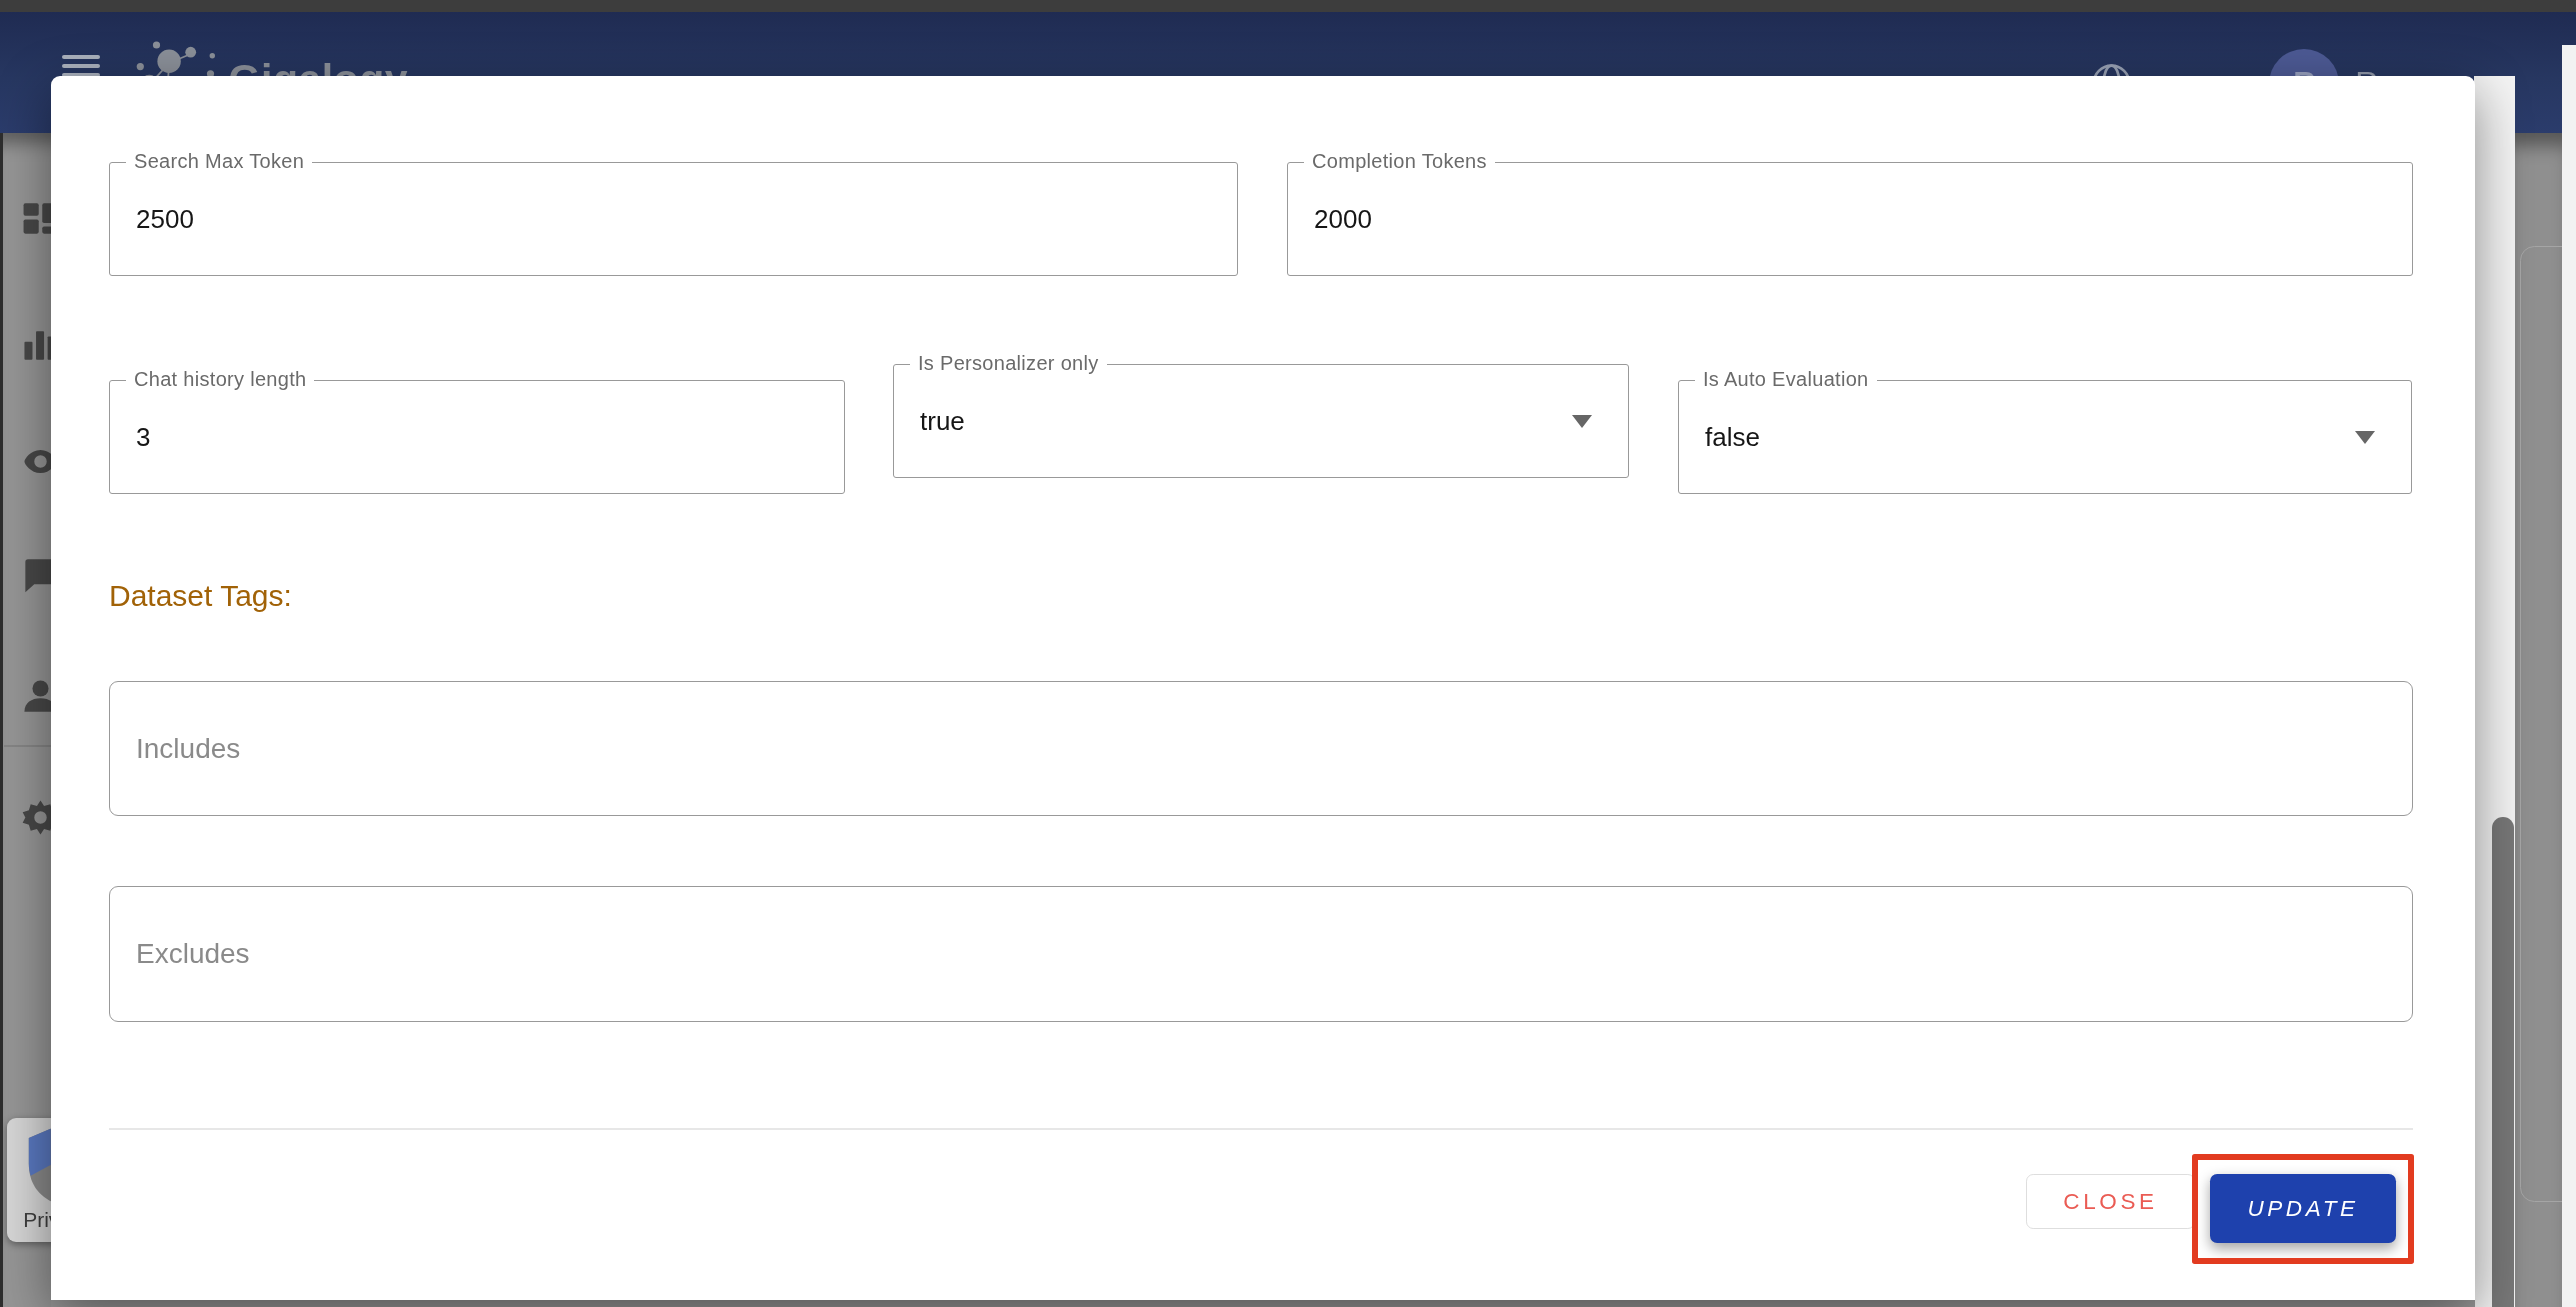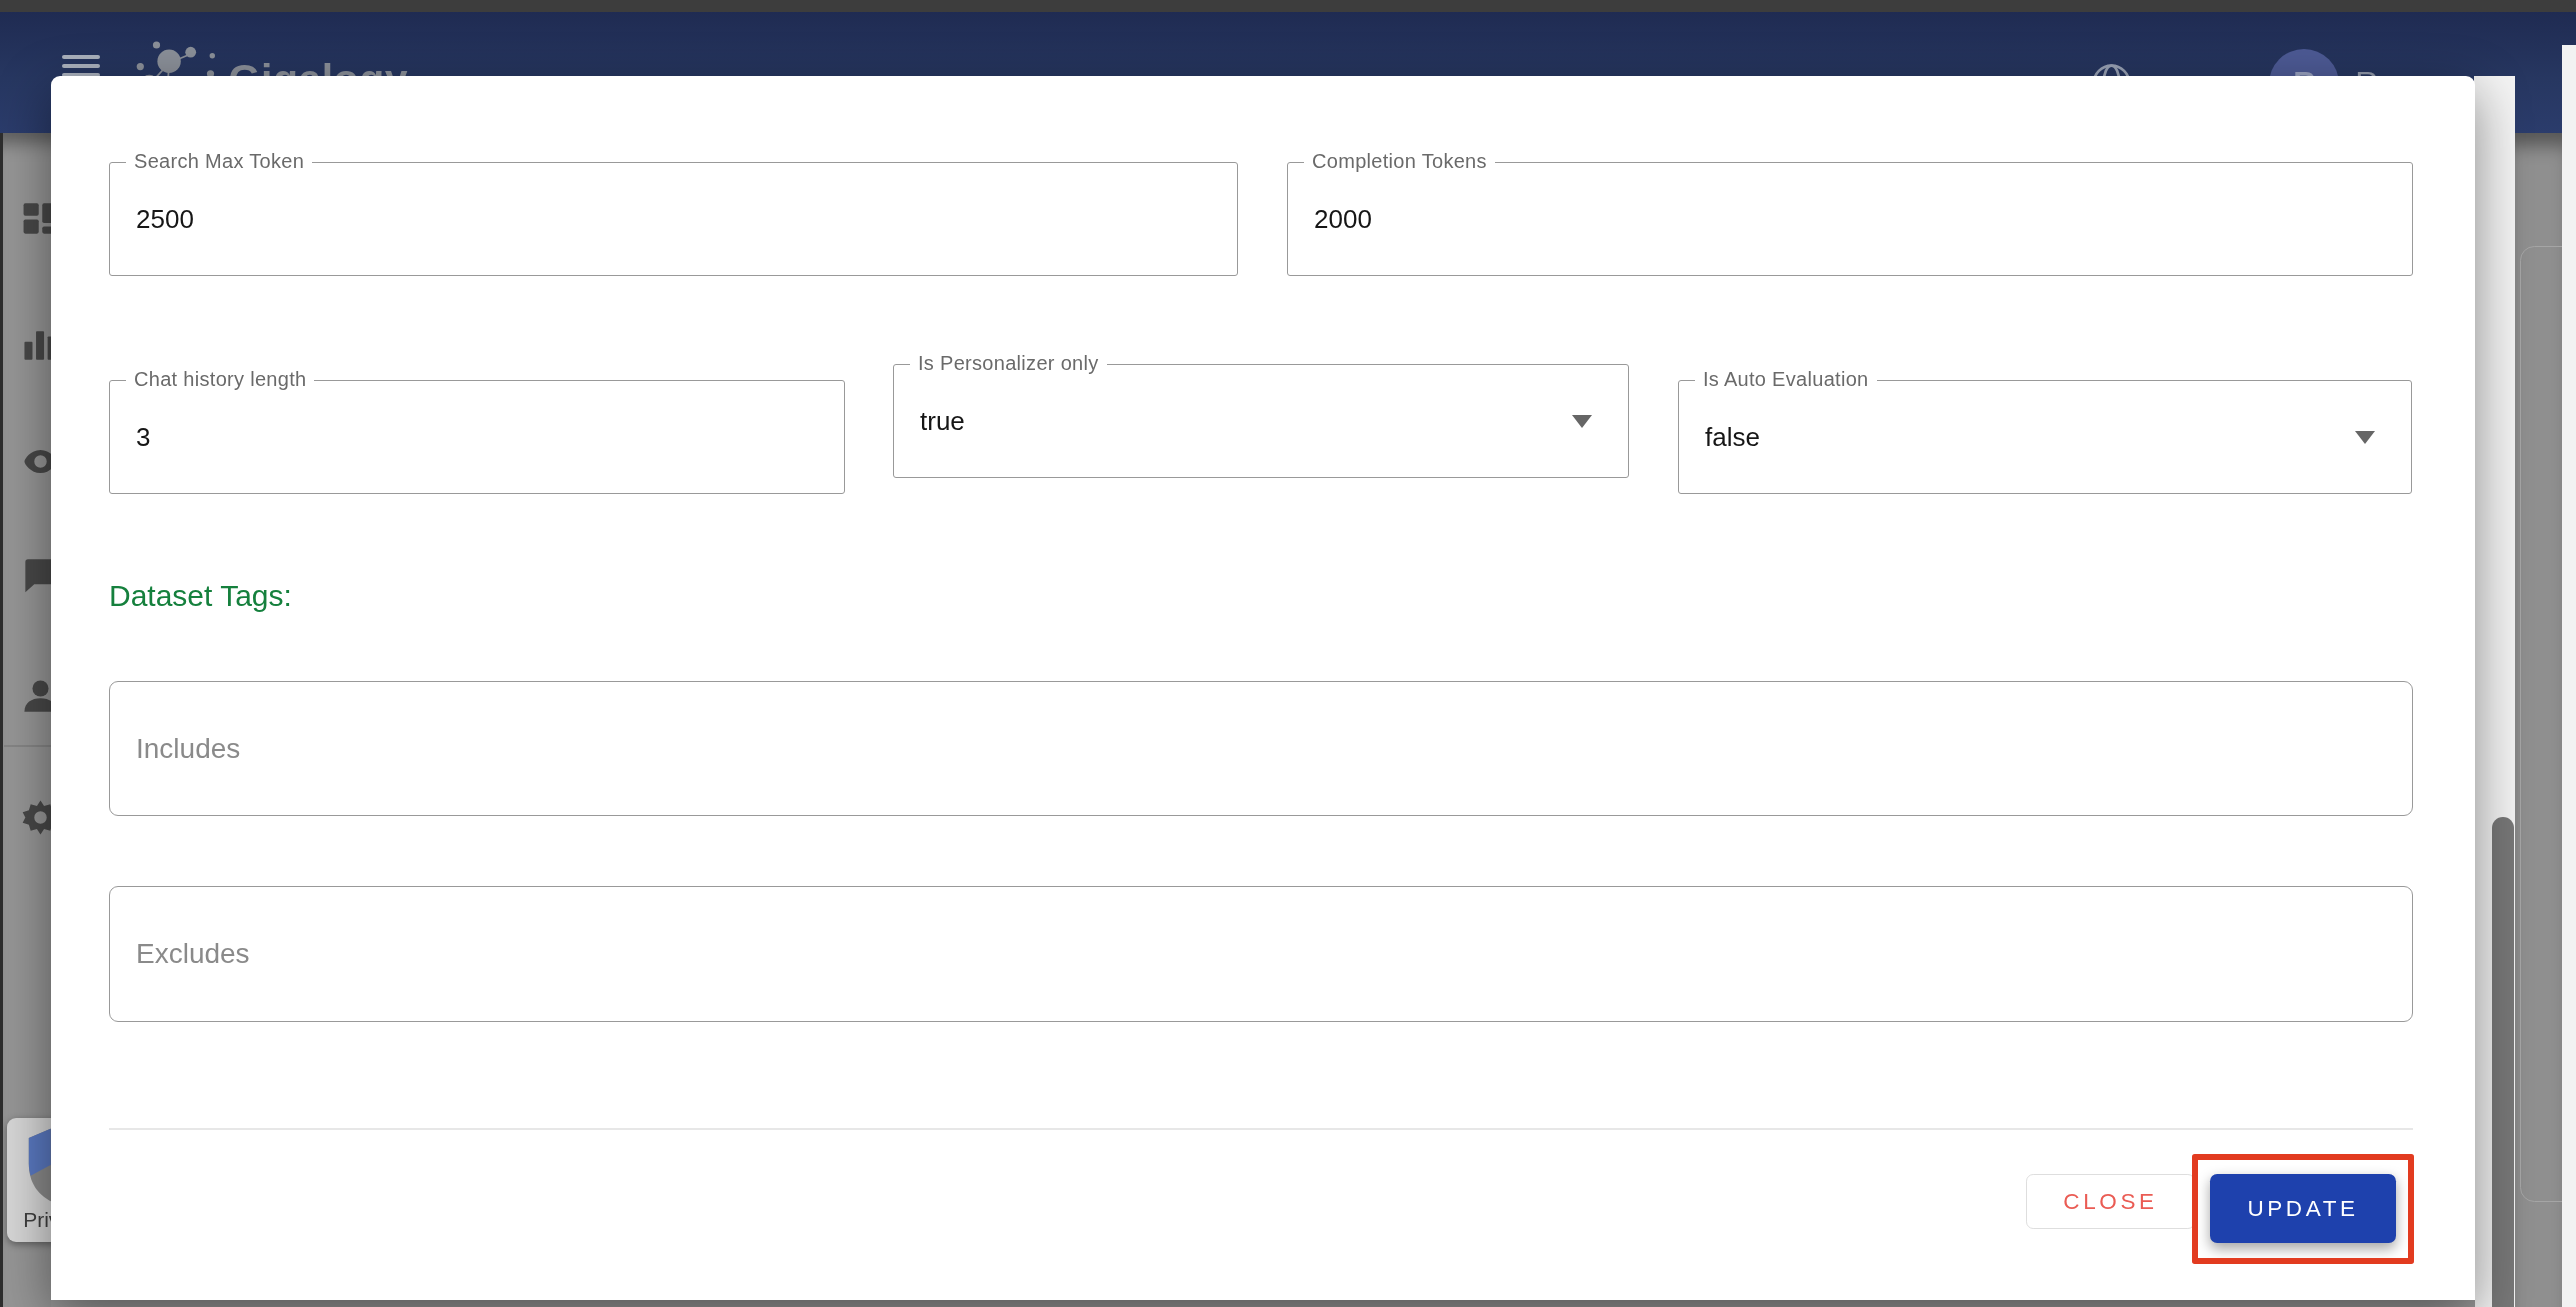--- a/index.html
+++ b/index.html
@@ -62,36 +62,36 @@
   .fld input { width:100%; height:100%; border:none; outline:none; background:transparent;
     font-family:"Liberation Sans", sans-serif; font-size:26px; color:#161616; padding-left:26px; }
   .fld.f1 { left:58px;  top:86px;  width:1129px; height:114px; }
   .fld.f2 { left:1236px; top:86px; width:1126px; height:114px; }
   .fld.f3 { left:58px;  top:304px; width:736px;  height:114px; }
   .fld.f4 { left:842px; top:288px; width:736px;  height:114px; }
   .fld.f5 { left:1627px;top:304px; width:734px;  height:114px; }
   .select-arrow { position:absolute; right:36px; top:50%; margin-top:-6.3px; width:0; height:0;
     border-left:10px solid transparent; border-right:10px solid transparent; border-top:13.5px solid #666666; pointer-events:none; }
 
-  .section-label { position:absolute; left:58px; top:503px; font-size:30px; color:#15803d; }
+  .section-label { position:absolute; left:58px; top:503px; font-size:30px; color:#a16207; }
 
   .tag-input { position:absolute; left:58px; width:2304px; border:1.8px solid #999999; border-radius:9px;
     font-family:"Liberation Sans", sans-serif; font-size:28px; color:#161616; padding-left:26px; outline:none; }
   .tag-input::placeholder { color:#8a8a8a; opacity:1; }
   .tag-input.includes { top:570px; height:135px;margin-top:35px; }
   .tag-input.excludes { top:810px; height:136px; }
 
   .divider { position:absolute; left:58px; top:1052px; width:2304px; height:1.8px; background:#e7e7e7; }
 
   .btn-close { position:absolute; left:1975px; top:1098px; width:169px; height:55px; background:#ffffff;
     border:1.8px solid #dedede; border-radius:7.2px; color:#ea5c54; font-size:22.5px; letter-spacing:3.6px;
     font-family:"Liberation Sans", sans-serif; cursor:pointer; }
   .btn-update { position:absolute; left:2159px; top:1098px; width:186px; height:69px; background:#1e41ad;
     border:none; border-radius:7.2px; color:#ffffff; font-size:22.5px; letter-spacing:3.6px;
-    font-family:"Liberation Sans", sans-serif; cursor:pointer; box-shadow:0 5.4px 12.6px rgba(0,0,0,0.35); }
+    font-family:"Liberation Sans", sans-serif; cursor:pointer; box-shadow:0 5.4px 12.6px rgba(0,0,0,0.35);font-style:italic; }
   .highlight-box { position:absolute; left:2141px; top:1078px; width:222px; height:110px;
     border:6.3px solid #e23b20; border-radius:2.7px; pointer-events:none; }
 
   
   .modal-bottom-dim { position:absolute; left:51px; top:1300px; width:2424px; height:8px; background:#9a9a9a; z-index:8; }
 </style>
 </head>
 <body>
 
 <div id="stage">

